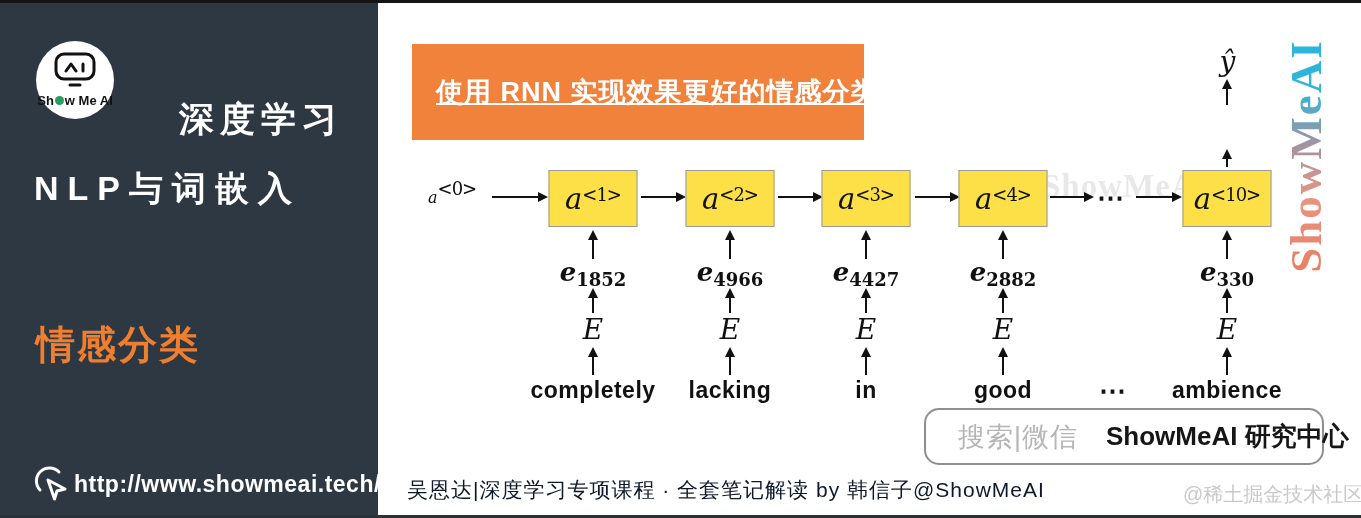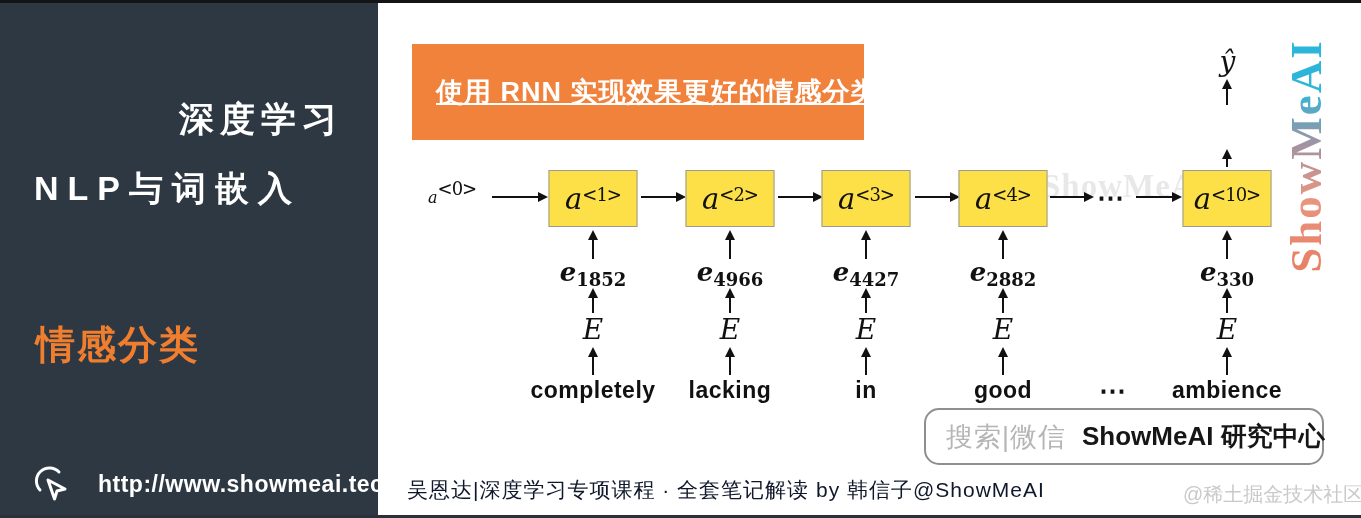--- a/index.html
+++ b/index.html
@@ -33,21 +33,21 @@
     font-size:35px; font-weight:bold; letter-spacing:6px; white-space:nowrap;
   }
   .module-title {
     position:absolute; left:34px; top:166px; color:#ffffff;
     font-size:34px; font-weight:bold; letter-spacing:9px; white-space:nowrap;
   }
   .topic-title {
     position:absolute; left:36px; top:318px; color:#EF7E2E;
     font-size:39px; font-weight:bold; letter-spacing:2px; white-space:nowrap;
   }
-  .url-row { position:absolute; left:34px; top:466px; display:flex; align-items:center; gap:28px; }
+  .url-row { position:absolute; left:34px; top:466px; display:flex; align-items:center; gap:4px; }
   .url-text { color:#ffffff; font-size:23px; font-weight:bold; letter-spacing:0.5px; white-space:nowrap; }
 
   
   .banner {
     position:absolute; left:412px; top:44px; width:452px; height:96px;
     background:#F0823C; display:flex; align-items:center; z-index:5;
   }
   .banner-text {
     padding-left:24px; color:#ffffff; font-size:27px; font-weight:bold;
     letter-spacing:1px; white-space:nowrap;text-decoration:underline;
@@ -116,37 +116,46 @@
     border:1.5px solid #9a9a9a; background:#fff; z-index:2;
     display:flex; align-items:center; justify-content:center;
     font-size:23px; color:#111;
   }
   .yhat { position:absolute; left:1183px; top:45px; width:89px; text-align:center; font-size:28px; z-index:2; }
 
   
   .search-pill {
     position:absolute; left:924px; top:408px; width:400px; height:57px;
     border:2px solid #8f8f8f; border-radius:15px; background:#fff; z-index:6;
-    display:flex; align-items:center; padding:0 14px; gap:6px;
+    display:flex; align-items:center; padding:0 14px; gap:18px;
   }
   .search-placeholder { font-size:27px; color:#b5b5b5; letter-spacing:1px; white-space:nowrap; }
   .search-brand { font-size:26px; font-weight:bold; color:#161616; margin-left:10px; white-space:nowrap; }
 
   
   .credit    { position:absolute; left:407px; top:476px; font-size:21px; color:#0f172a; letter-spacing:1px; white-space:nowrap; z-index:6; }
   .community { position:absolute; left:1183px; top:481px; font-size:20px; color:#c9c9c9; white-space:nowrap; z-index:6; }
 </style>
 </head>
 <body>
 
 <div id="stage">
   <div class="edge-top"></div>
   <div class="edge-bottom"></div>
 
   <div class="sidebar">
+    <div class="logo-circle">
+      <svg width="46" height="38" viewBox="0 0 46 38">
+        <rect x="4" y="2" width="38" height="25" rx="8" fill="none" stroke="#111" stroke-width="3"></rect>
+        <path d="M14 19 L19 12 L24 19" fill="none" stroke="#111" stroke-width="3" stroke-linecap="round" stroke-linejoin="round"></path>
+        <line x1="31" y1="12" x2="31" y2="19" stroke="#111" stroke-width="3" stroke-linecap="round"></line>
+        <line x1="18" y1="33" x2="28" y2="33" stroke="#111" stroke-width="3" stroke-linecap="round"></line>
+      </svg>
+      <div class="logo-caption"><span>Sh</span><span class="logo-dot"></span><span>w Me AI</span></div>
+    </div>
     <div class="course-title">深度学习</div>
     <div class="module-title">NLP与词嵌入</div>
     <div class="topic-title">情感分类</div>
     <div class="url-row">
       <svg width="36" height="36" viewBox="0 0 36 36">
         <path d="M25 6 A 13 13 0 1 0 6 24" fill="none" stroke="#ffffff" stroke-width="3" stroke-linecap="round"></path>
         <path d="M14 14 L31 23 L23 25 L20.5 33 Z" fill="none" stroke="#ffffff" stroke-width="3" stroke-linejoin="round"></path>
       </svg>
       <div class="url-text">http://www.showmeai.tech/</div>
     </div>

